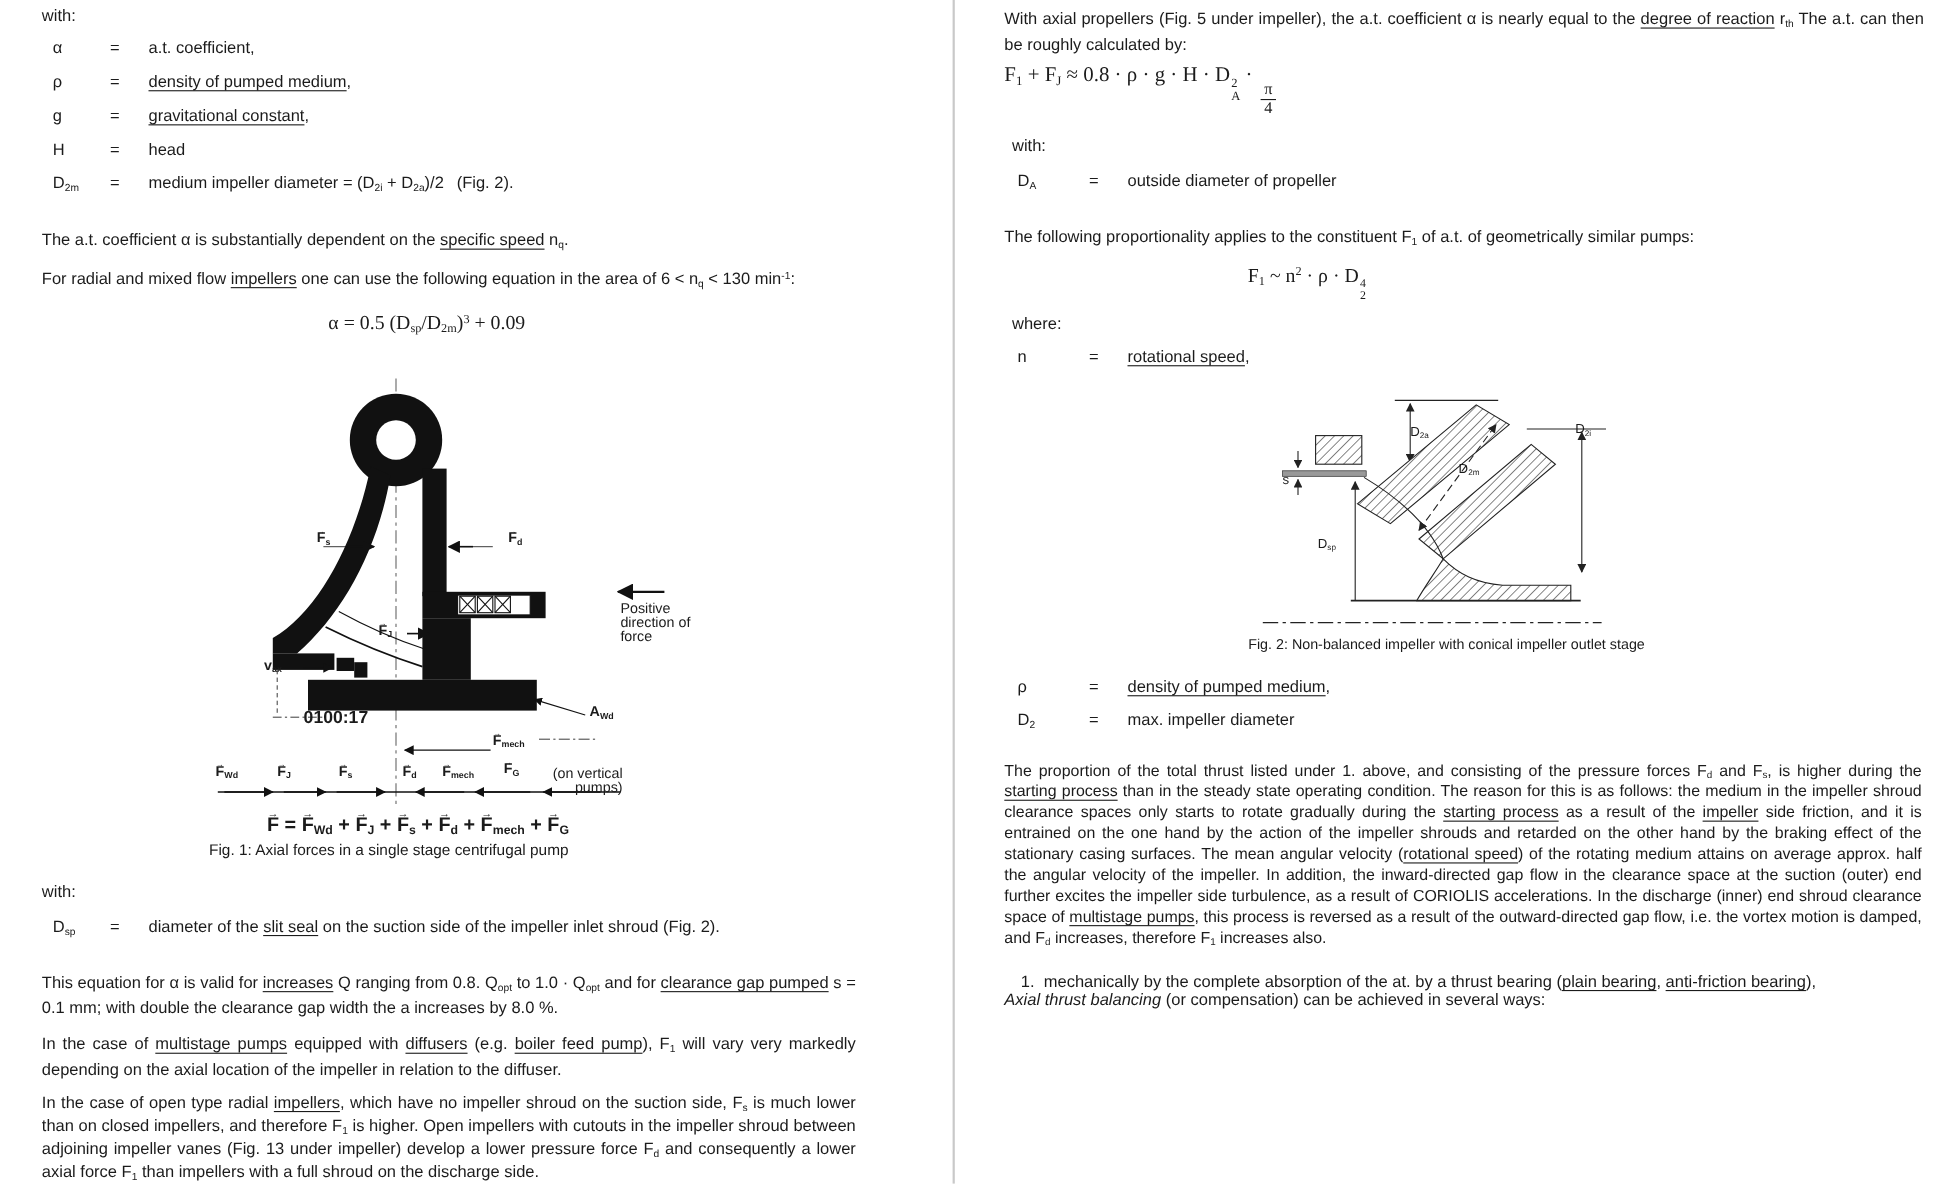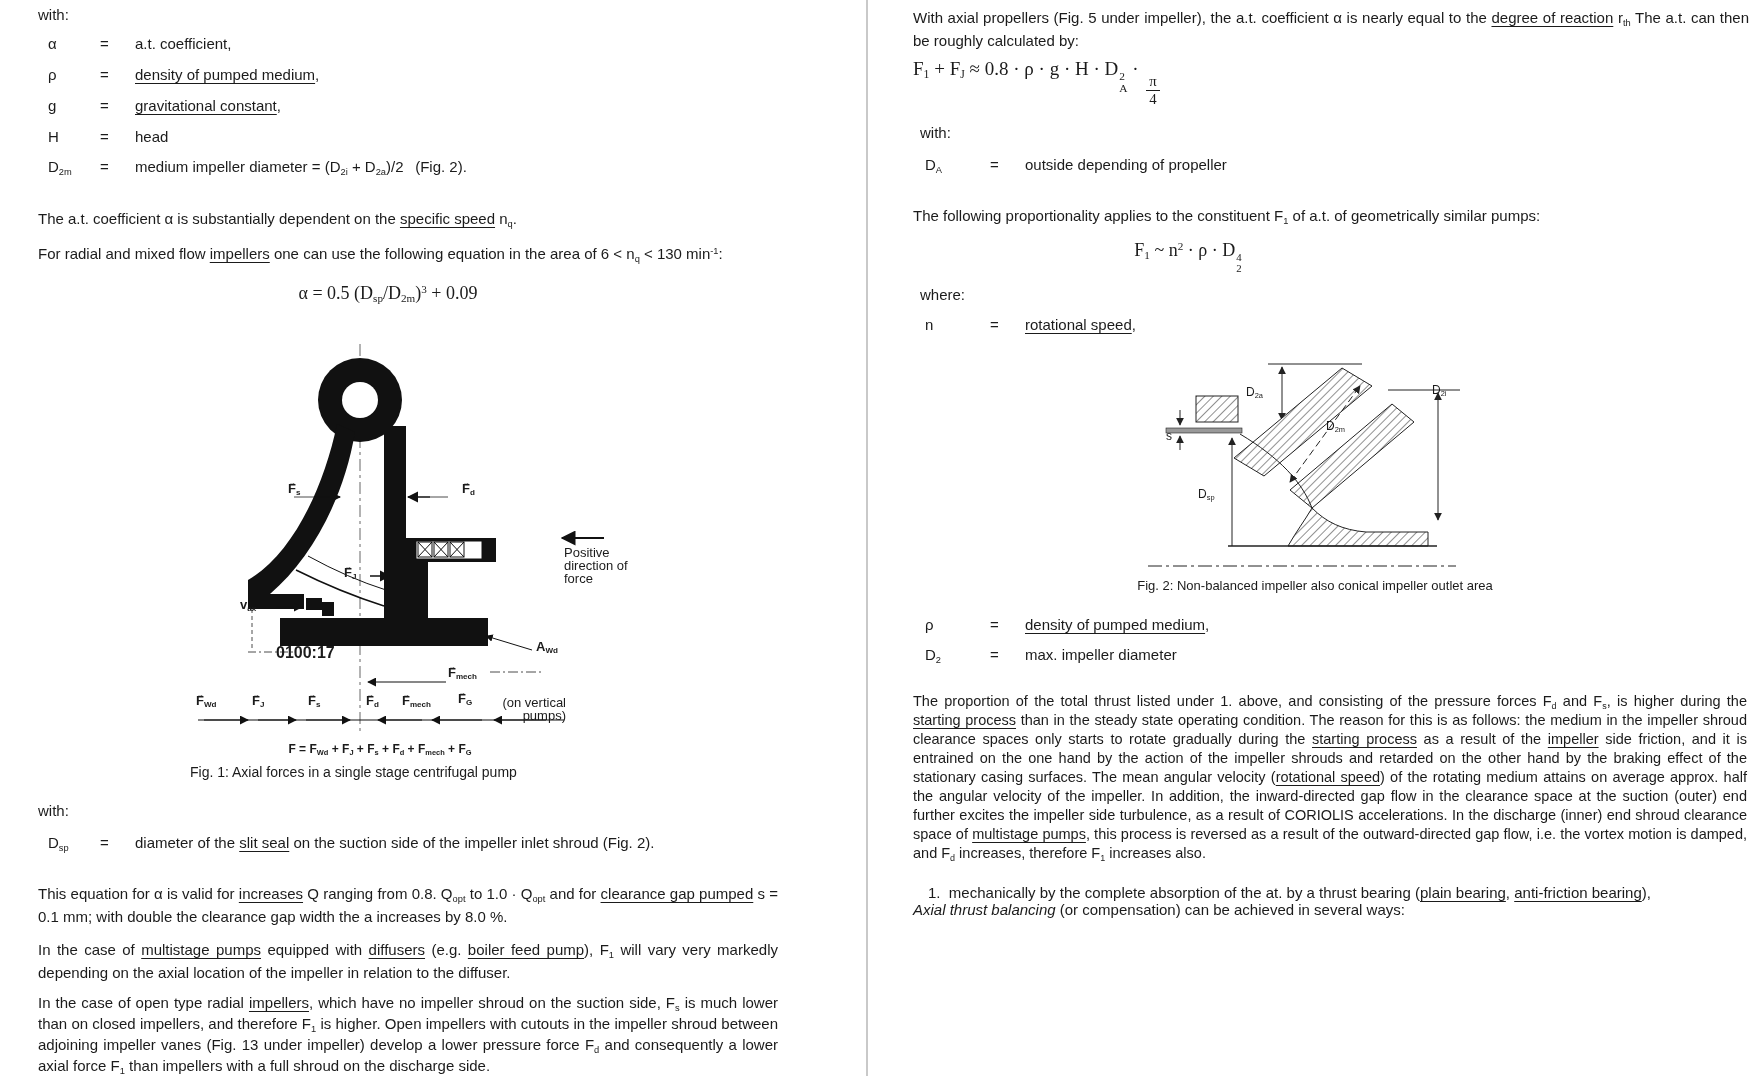--- a/index.html
+++ b/index.html
@@ -16,21 +16,21 @@
   .defrow>span{position:absolute;white-space:nowrap}
   .defL .term{left:10px}.defL .eqs{left:62px}.defL .desc{left:97px}
   .defR .term{left:12px}.defR .eqs{left:77px}.defR .desc{left:112px}
   .formula{position:absolute;font-family:"Liberation Serif",serif;font-size:18px;white-space:nowrap}
   .fcenter{text-align:center;white-space:nowrap}
   .figlabel{position:absolute;font-size:13px;font-weight:bold;white-space:nowrap;line-height:14px}
   .figlabel2{position:absolute;font-size:12px;white-space:nowrap;line-height:13px}
   .smalltext{position:absolute;font-size:13px;line-height:13px}
   .caption{position:absolute;font-size:14px;text-align:left}
   .caption2{position:absolute;font-size:13px;text-align:center}
-  .eqline{position:absolute;font-size:12px;font-weight:bold;text-align:center;white-space:nowrap;line-height:26px}
+  .eqline{position:absolute;font-size:18px;font-weight:bold;text-align:center;white-space:nowrap;line-height:26px}
   .divider{position:absolute;top:0;width:2px;height:1076px}
   sub{font-size:0.62em;vertical-align:-0.28em;line-height:0}
   sup{font-size:0.62em;vertical-align:0.5em;line-height:0}
   em{font-style:italic}
   .u{text-decoration:underline;text-underline-offset:3px;text-decoration-thickness:1px}
   .vec{position:relative;display:inline-block}
   .vec::before{content:"\2192";position:absolute;top:-0.78em;left:50%;transform:translateX(-50%);font-size:0.55em;font-weight:bold}
   .stack{display:inline-flex;flex-direction:column;font-size:0.6em;line-height:1.05;vertical-align:-0.45em;text-align:left;margin-left:1px}
   .frac{display:inline-flex;flex-direction:column;font-size:0.78em;line-height:1.12;vertical-align:-0.75em;text-align:center;margin-left:3px}
   .frac .fd2{border-top:1.3px solid currentColor;padding:0 3px}
@@ -168,21 +168,21 @@
       <span>A</span>
     </span> · <span class="frac">
       <span class="fn2">π</span>
       <span class="fd2">4</span>
     </span></div>
 
 <div class="lead" style="left:920px;top:124px">with:</div>
 <div class="defrow defR" style="left:913px;top:156px">
   <span class="term">D<sub>A</sub></span>
   <span class="eqs">=</span>
-  <span class="desc">outside depending of propeller</span>
+  <span class="desc">outside diameter of propeller</span>
 </div>
 
 <div class="par nowrap" style="left:913px;top:204px">The following proportionality applies to the constituent F<sub>1</sub> of a.t. of geometrically similar pumps:</div>
 <div class="formula fcenter" style="left:913px;top:240px;width:550px">F<sub>1</sub> ~ n<sup>2</sup> · ρ · D<span class="stack">
       <span>4</span>
       <span>2</span>
     </span></div>
 
 <div class="lead" style="left:920px;top:286px">where:</div>
 <div class="defrow defR" style="left:913px;top:316px">
@@ -214,26 +214,26 @@
     <line x1="40" y1="60" x2="40" y2="75" stroke-width="1" marker-end="url(#m2)"></line>
     <line x1="40" y1="100" x2="40" y2="86" stroke-width="1" marker-end="url(#m2)"></line>
     <path d="M100,84 C140,108 162,132 172,158" fill="none" stroke-width="1"></path>
     <path d="M172,158 C186,172 202,180 226,182 L288,182 L288,196 L148,196 C156,182 165,170 172,158 Z" fill="url(#hh)" stroke-width="1"></path>
     <line x1="88" y1="196" x2="297" y2="196" stroke-width="1.5"></line>
     <line x1="92" y1="88" x2="92" y2="196" stroke-width="1" marker-start="url(#m2)"></line>
     <line x1="8" y1="216" x2="316" y2="216" stroke-width="1" stroke-dasharray="14 4 3 4"></line>
   </g>
 </svg>
 
-<div class="figlabel2" style="left:1246px;top:386px">D<sub>2a</sub></div>
+<div class="figlabel2" style="left:1282px;top:386px">D<sub>2a</sub></div>
 <div class="figlabel2" style="left:1326px;top:420px">D<sub>2m</sub></div>
 <div class="figlabel2" style="left:1432px;top:384px">D<sub>2i</sub></div>
 <div class="figlabel2" style="left:1166px;top:430px">s</div>
 <div class="figlabel2" style="left:1198px;top:488px">D<sub>sp</sub></div>
-<div class="caption2" style="left:1100px;top:578px;width:430px">Fig. 2: Non-balanced impeller also conical impeller outlet area</div>
+<div class="caption2" style="left:1100px;top:578px;width:430px">Fig. 2: Non-balanced impeller with conical impeller outlet stage</div>
 
 <div class="defrow defR" style="left:913px;top:616px">
   <span class="term">ρ</span>
   <span class="eqs">=</span>
   <span class="desc"><span class="u">density of pumped medium</span>,</span>
 </div>
 <div class="defrow defR" style="left:913px;top:646px">
   <span class="term">D<sub>2</sub></span>
   <span class="eqs">=</span>
   <span class="desc">max. impeller diameter</span>

